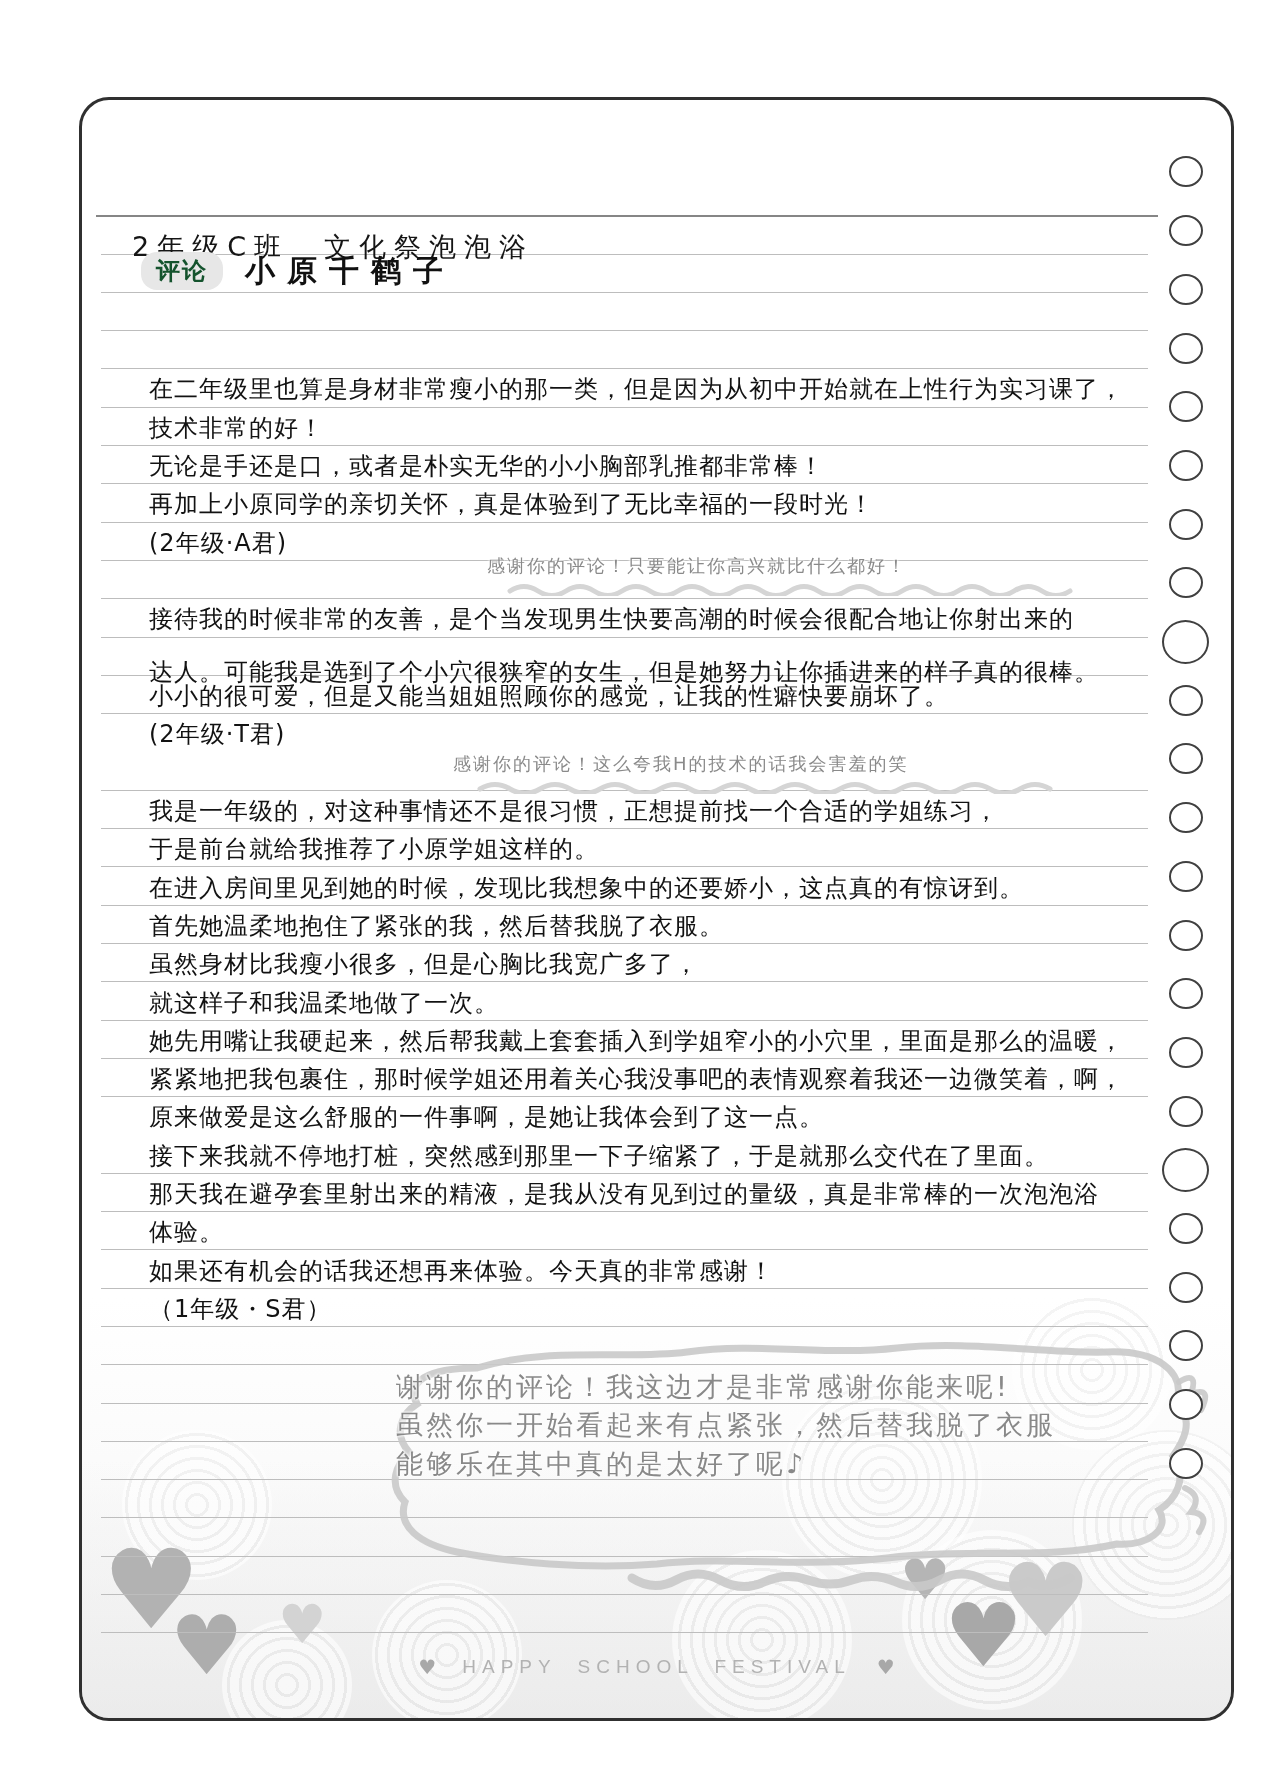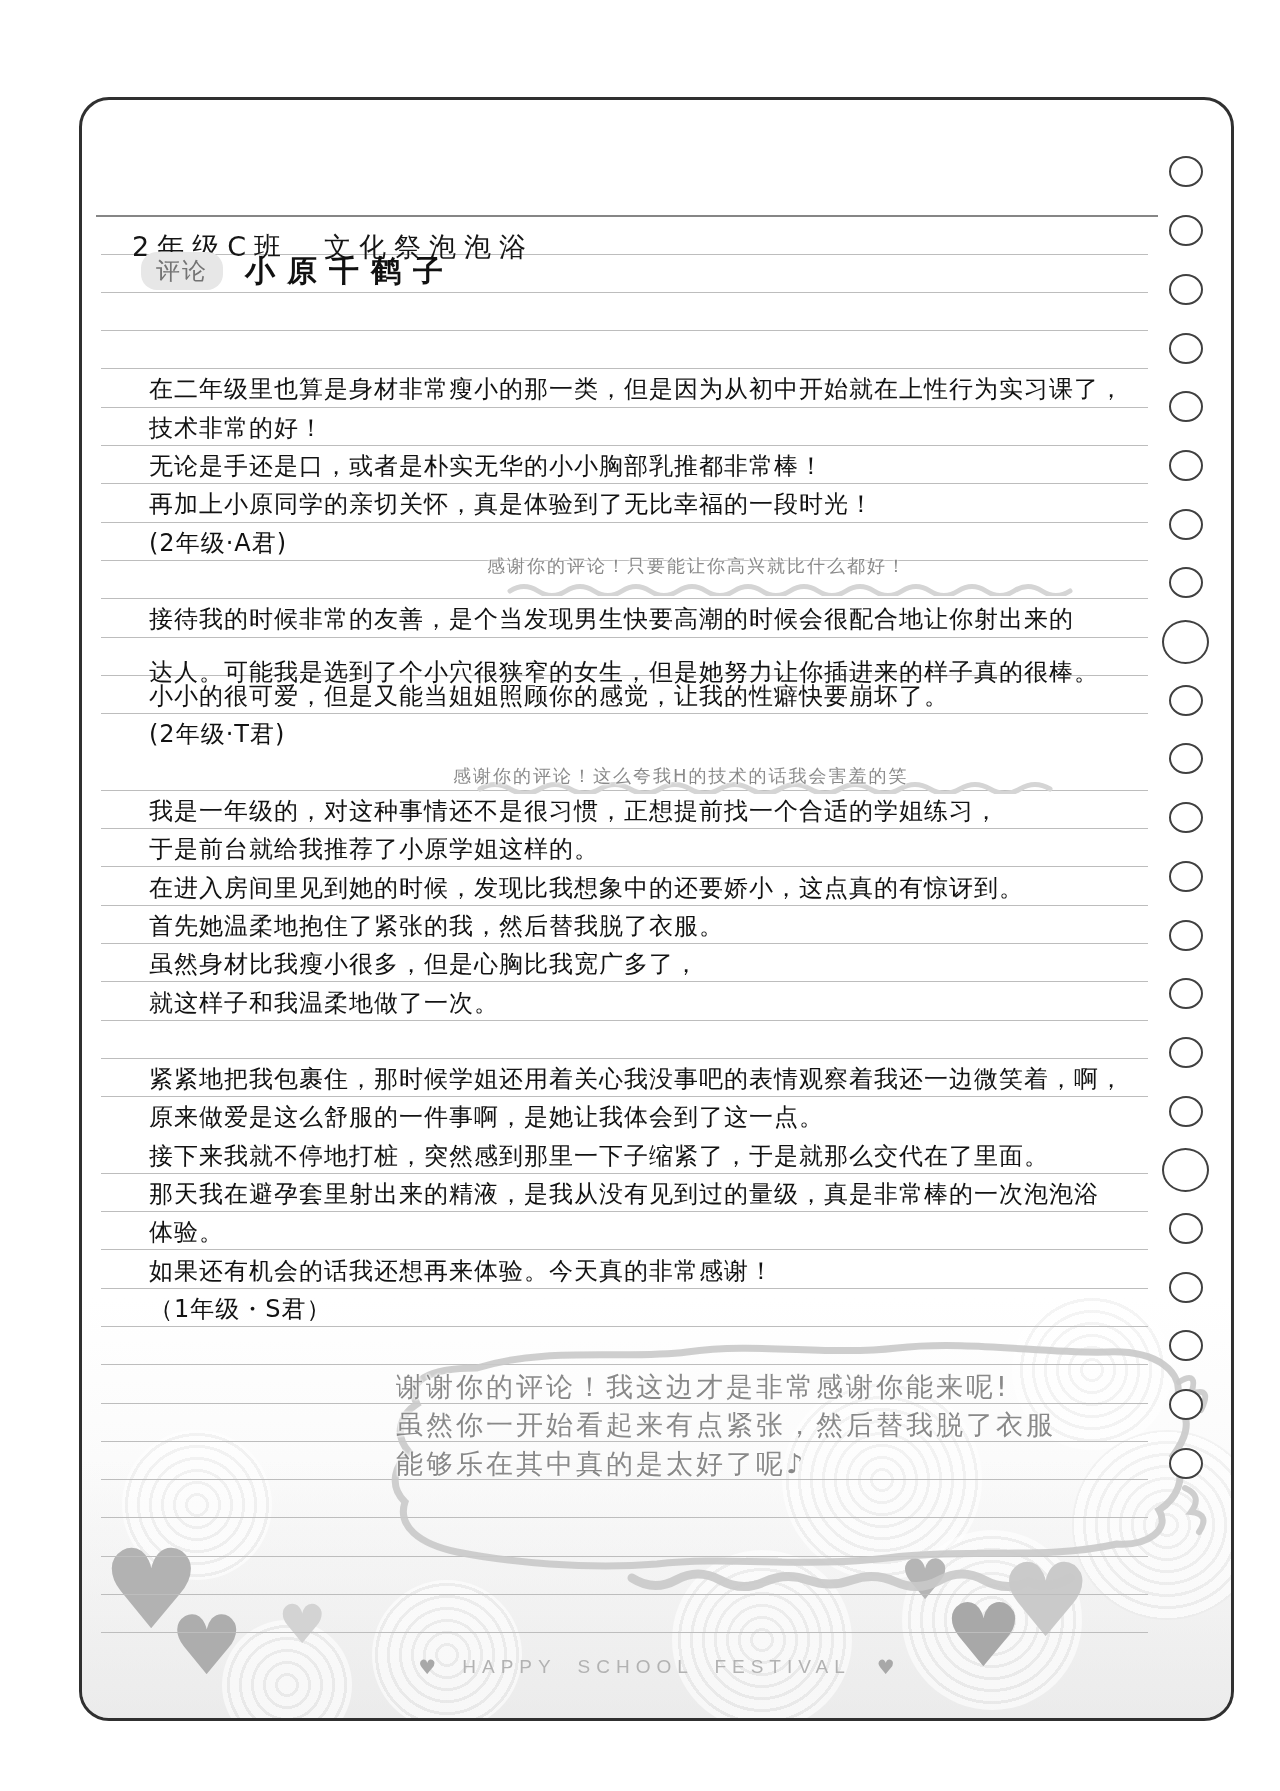--- a/index.html
+++ b/index.html
@@ -9,21 +9,21 @@
         border:3px solid #303030;border-radius:30px;overflow:hidden;
         background:linear-gradient(to bottom,#ffffff 0%,#ffffff 74%,#fbfbfb 84%,#f3f3f3 100%);}
   
   .rules{position:absolute;left:19px;top:78px;width:1047px;height:1456px;z-index:3;pointer-events:none;
          background:repeating-linear-gradient(to bottom,transparent 0px,transparent 37.3px,#bdbdbd 37.3px,#bdbdbd 38.3px);}
   .title-underline{position:absolute;left:14px;top:115px;width:1062px;height:2px;background:#868686;z-index:3;}
   
   .ptitle{position:absolute;left:50px;top:82px;height:34px;line-height:34px;font-size:27px;
           letter-spacing:8px;color:#151515;font-weight:500;white-space:nowrap;z-index:5;margin-top:48px;}
   .clabel{position:absolute;left:59px;top:152px;width:82px;height:38px;line-height:38px;text-align:center;
-          background:#e7e7e7;font-size:24px;letter-spacing:2px;color:#737373;font-weight:400;z-index:5;border-radius:16px;}
+          background:#e7e7e7;font-size:24px;letter-spacing:2px;color:#14532d;font-weight:700;z-index:5;border-radius:16px;}
   .rname{position:absolute;left:163px;top:152px;height:38px;line-height:38px;font-size:30px;
          letter-spacing:12px;color:#111;font-weight:700;white-space:nowrap;z-index:5;}
   .bl{position:absolute;left:67px;height:34px;line-height:34px;font-size:24px;letter-spacing:1px;
       color:#121212;font-weight:500;white-space:nowrap;z-index:5;}
   
   .hand{position:absolute;height:32px;line-height:32px;font-size:18px;letter-spacing:2px;color:#8a8a8a;
         font-weight:500;white-space:nowrap;z-index:6;
         text-shadow:0 0 3px #fff,0 0 3px #fff,0 0 3px #fff;}
   .wave{position:absolute;z-index:4;}
   
@@ -85,31 +85,32 @@
     <div class="bl" style="top:426px">(2年级·A君)</div>
     <div class="hand" style="left:405px;top:450px;">感谢你的评论！只要能让你高兴就比什么都好！</div>
     <svg class="wave" style="left:425px;top:482px;" width="570" height="14" viewBox="0 0 570 14">
       <path d="M3,9 q14,-9 28,0 t28,0 t28,0 t28,0 t28,0 t28,0 t28,0 t28,0 t28,0 t28,0 t28,0 t28,0 t28,0 t28,0 t28,0 t28,0 t28,0 t28,0 t28,0 t28,0" fill="none" stroke="#d5d5d5" stroke-width="5" stroke-linecap="round"></path>
     </svg>
 
     <div class="bl" style="top:502px">接待我的时候非常的友善，是个当发现男生快要高潮的时候会很配合地让你射出来的</div>
     <div class="bl" style="top:555px">达人。可能我是选到了个小穴很狭窄的女生，但是她努力让你插进来的样子真的很棒。</div>
     <div class="bl" style="top:579px">小小的很可爱，但是又能当姐姐照顾你的感觉，让我的性癖快要崩坏了。</div>
     <div class="bl" style="top:617px">(2年级·T君)</div>
-    <div class="hand" style="left:371px;top:648px;margin-top:12px;">感谢你的评论！这么夸我H的技术的话我会害羞的笑</div>
+    <div class="hand" style="left:371px;top:648px;">感谢你的评论！这么夸我H的技术的话我会害羞的笑</div>
     <svg class="wave" style="left:395px;top:680px;" width="600" height="14" viewBox="0 0 600 14">
       <path d="M3,9 q15,-9 30,0 t30,0 t30,0 t30,0 t30,0 t30,0 t30,0 t30,0 t30,0 t30,0 t30,0 t30,0 t30,0 t30,0 t30,0 t30,0 t30,0 t30,0 t30,0" fill="none" stroke="#d5d5d5" stroke-width="5" stroke-linecap="round"></path>
     </svg>
 
     <div class="bl" style="top:694px">我是一年级的，对这种事情还不是很习惯，正想提前找一个合适的学姐练习，</div>
     <div class="bl" style="top:732px">于是前台就给我推荐了小原学姐这样的。</div>
     <div class="bl" style="top:771px">在进入房间里见到她的时候，发现比我想象中的还要娇小，这点真的有惊讶到。</div>
     <div class="bl" style="top:809px">首先她温柔地抱住了紧张的我，然后替我脱了衣服。</div>
     <div class="bl" style="top:847px">虽然身材比我瘦小很多，但是心胸比我宽广多了，</div>
     <div class="bl" style="top:886px">就这样子和我温柔地做了一次。</div>
+    <div class="bl" style="top:924px">她先用嘴让我硬起来，然后帮我戴上套套插入到学姐窄小的小穴里，里面是那么的温暖，</div>
     <div class="bl" style="top:962px">紧紧地把我包裹住，那时候学姐还用着关心我没事吧的表情观察着我还一边微笑着，啊，</div>
     <div class="bl" style="top:1000px">原来做爱是这么舒服的一件事啊，是她让我体会到了这一点。</div>
     <div class="bl" style="top:1039px">接下来我就不停地打桩，突然感到那里一下子缩紧了，于是就那么交代在了里面。</div>
     <div class="bl" style="top:1077px">那天我在避孕套里射出来的精液，是我从没有见到过的量级，真是非常棒的一次泡泡浴</div>
     <div class="bl" style="top:1115px">体验。</div>
     <div class="bl" style="top:1154px">如果还有机会的话我还想再来体验。今天真的非常感谢！</div>
     <div class="bl" style="top:1192px">（1年级・S君）</div>
 
     <svg class="bubble-svg" width="890" height="260" viewBox="0 0 890 260">
       <path d="M150,30 C220,8 300,22 360,14 C430,4 500,18 570,10 C640,2 720,16 780,14 C830,12 858,34 850,62 C868,84 856,104 846,118 C862,140 848,162 832,172 C844,192 820,208 790,206 C720,222 640,210 560,220 C480,230 400,218 330,226 C260,232 180,224 130,214 C92,206 70,188 78,164 C60,146 70,126 82,114 C66,96 74,76 90,66 C78,44 100,30 150,30 Z" fill="none" stroke="#c9c9c9" stroke-width="7" stroke-linecap="round" opacity="0.9"></path>

